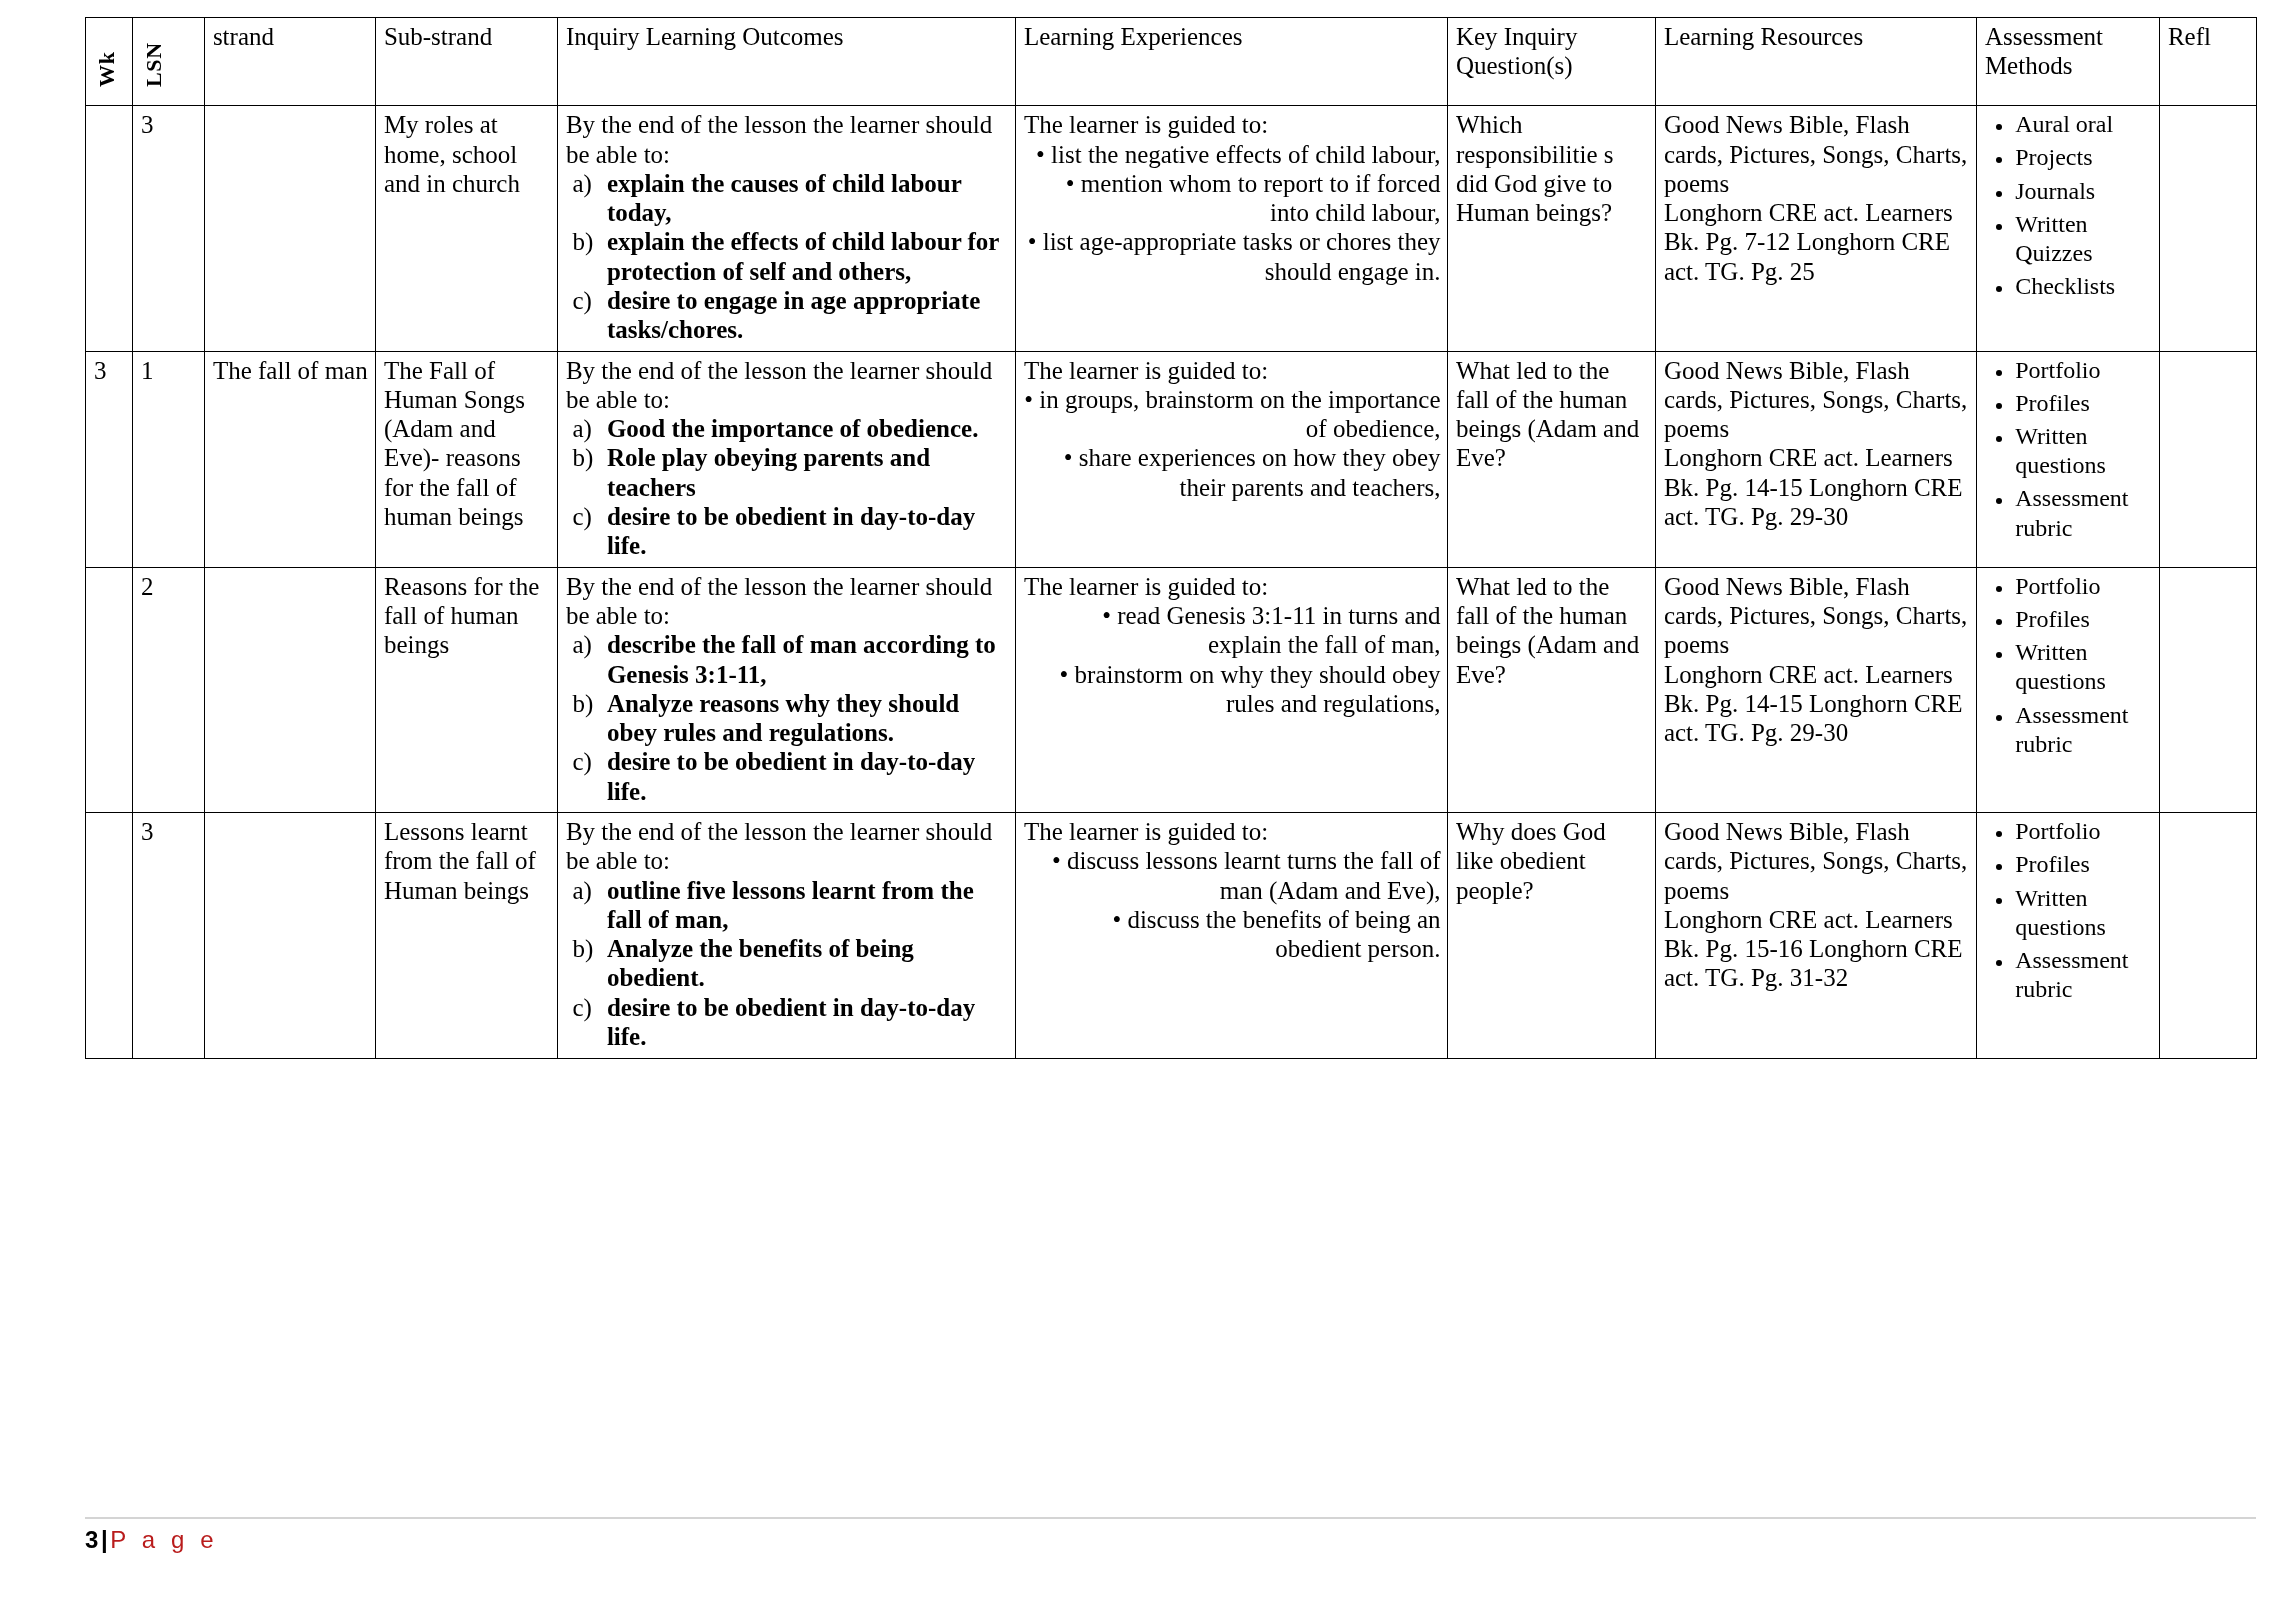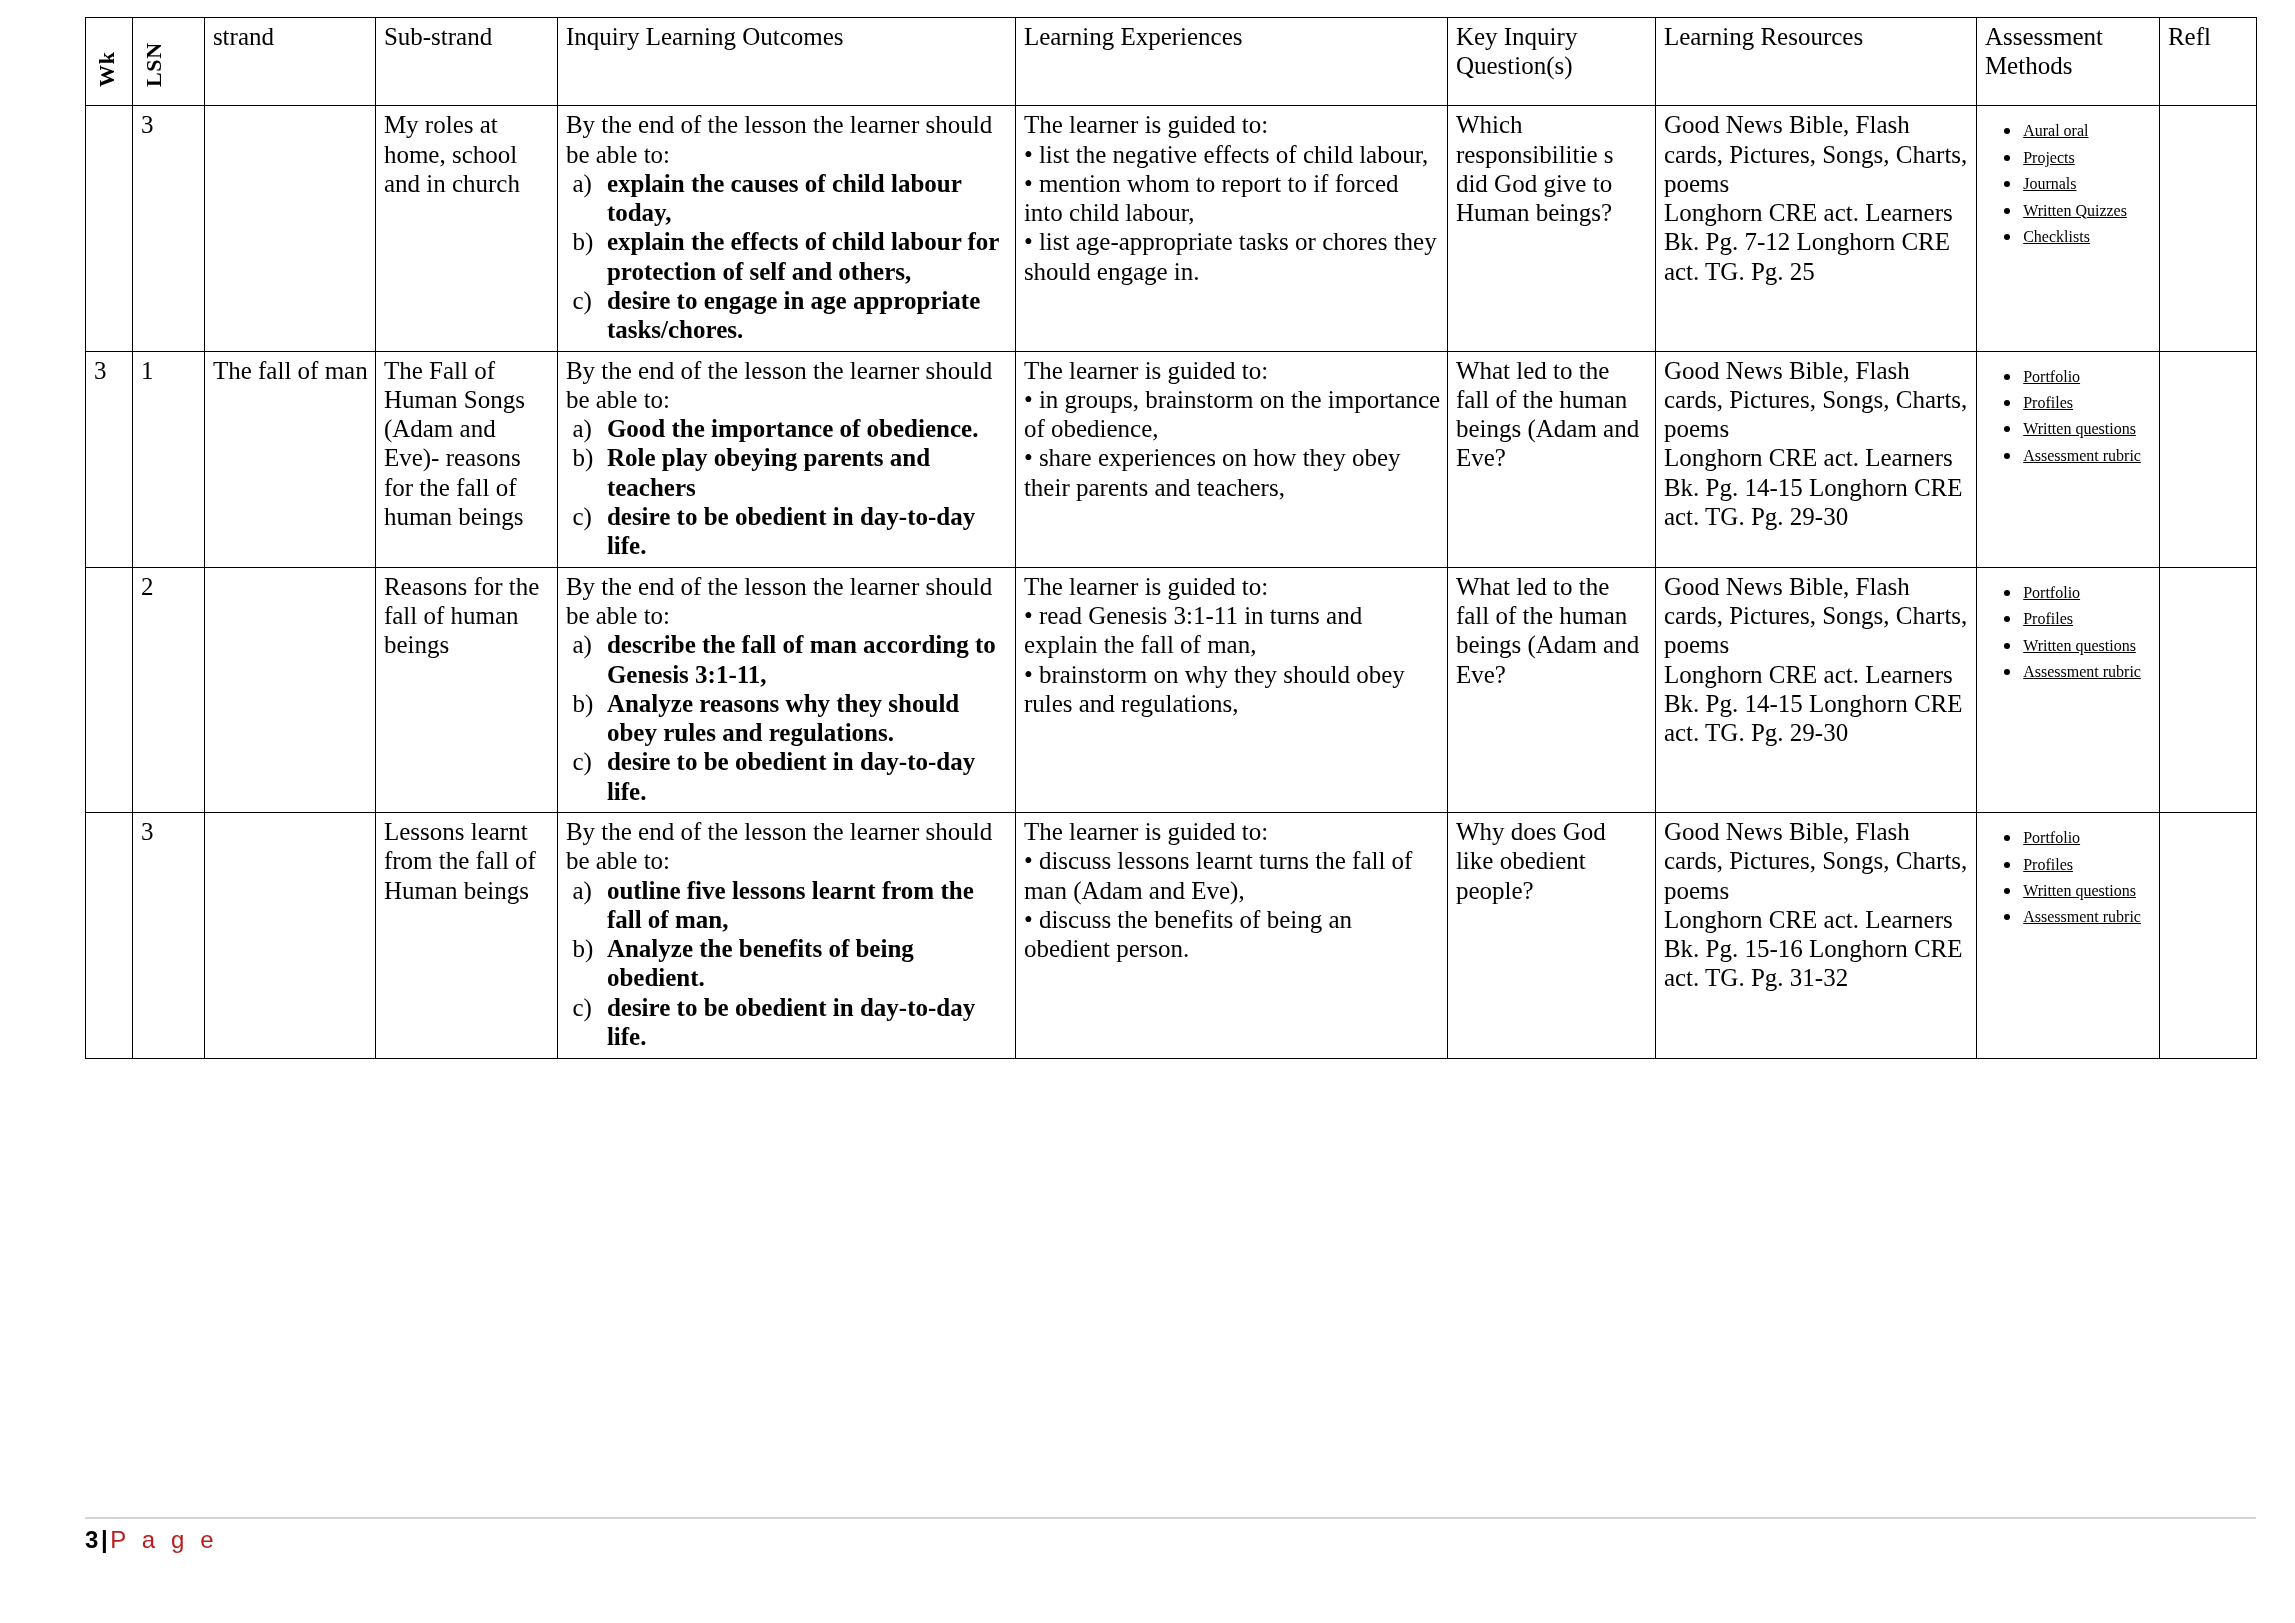--- a/index.html
+++ b/index.html
@@ -88,30 +88,29 @@
     margin: 0;
   }
   .abclist .lbl {
     flex: 0 0 41px;
     padding-left: 6.5px;
     box-sizing: border-box;
   }
   .abclist .txt { flex: 1 1 auto; font-weight: bold; }
 
   
-  .bul { text-indent: 0; }
+  .bul { text-indent: 0; text-align: right; }
 
   
   ul.dots {
-    margin: 8px;
+    margin: 0;
     padding: 0 0 0 29px;
     list-style: disc;
-    font-size: 16px;
+    font-size: 24px;
     line-height: 1.22;
-    text-decoration: underline;
   }
   ul.dots li {
     margin: 0 0 3.9px 0;
     padding-left: 1.3px;
   }
   ul.dots li::marker { font-size: 19.6px; }
 
   .footer {
     position: absolute;
     left: 85px;

